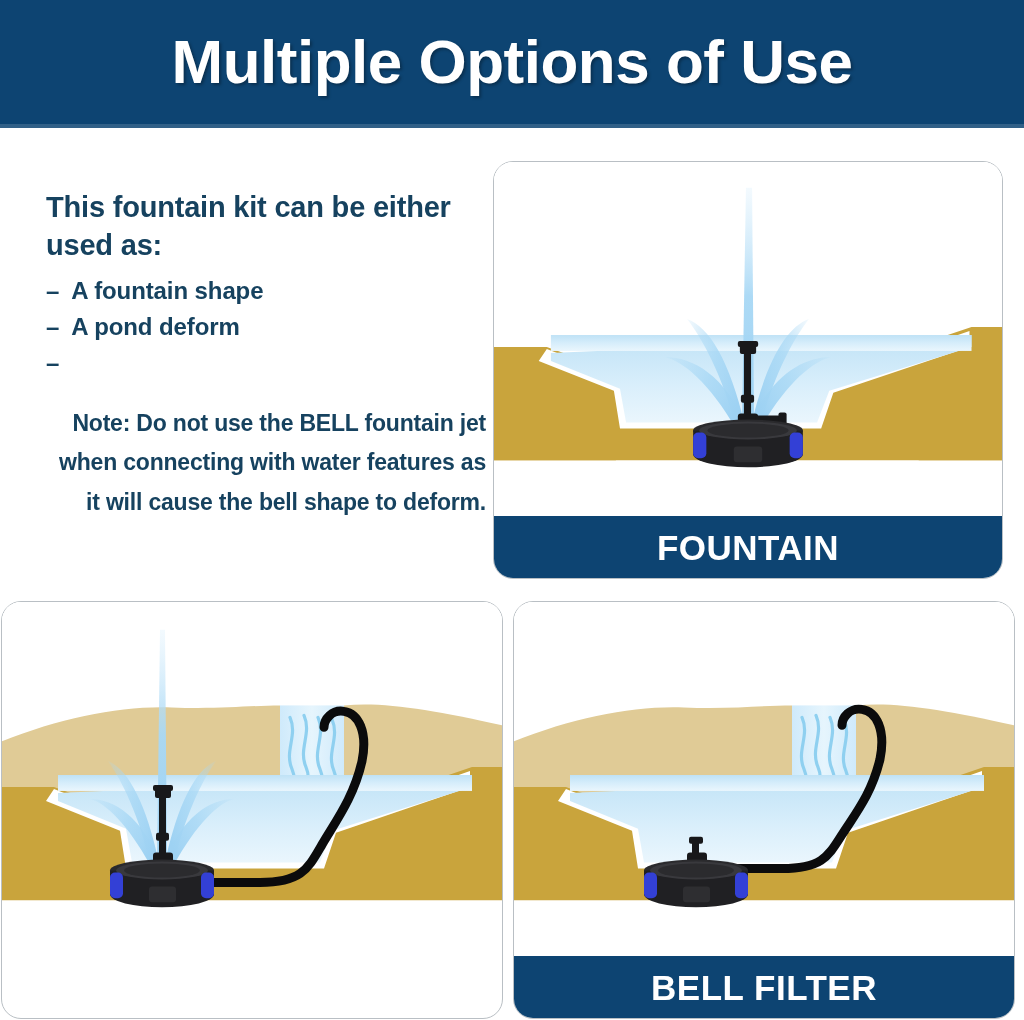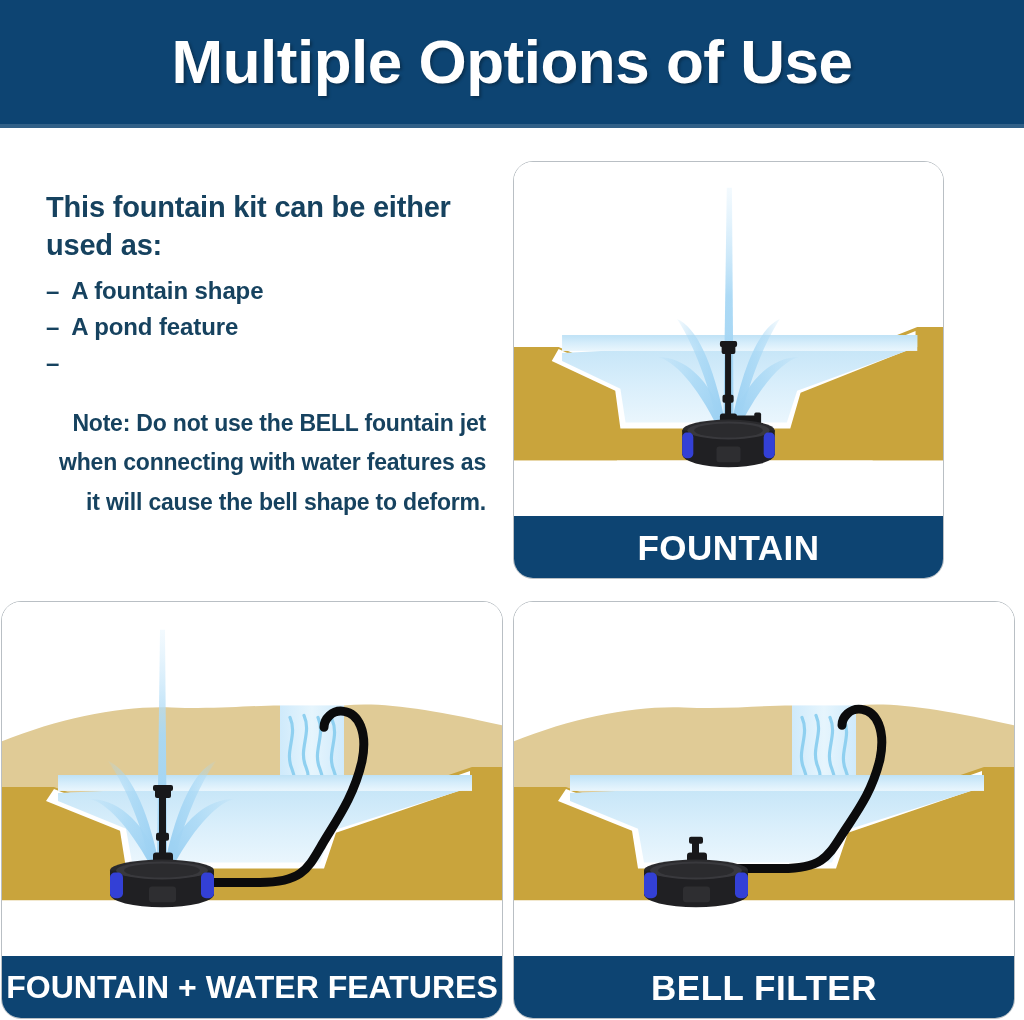--- a/index.html
+++ b/index.html
@@ -86,21 +86,21 @@
 
   
   .card {
     position: absolute;
     background: #ffffff;
     border: 1px solid #b9bfc4;
     border-radius: 20px;
     overflow: hidden;
     box-sizing: border-box;
   }
-  #card-fountain  { left: 513px; top: 161px;  width: 431px; height: 418px; }
+  #card-fountain  { left: 493px; top: 161px;  width: 510px; height: 418px; }
   #card-waterfeat { left: 1px;   top: 601px;  width: 502px; height: 418px; }
   #card-pondfilt  { left: 513px; top: 601px;  width: 502px; height: 418px; }
 
   .scene {
     position: absolute;
     left: 0; top: 0;
     width: 100%;
     height: calc(100% - 62px);
     overflow: hidden;
     background: #ffffff;
@@ -137,21 +137,21 @@
 
 <div id="copy-block">
   <p id="intro-heading">This fountain kit can be either used as:</p>
   <ul id="usage-list">
     <li>
       <span class="list-dash">–</span>
       <span>A fountain shape</span>
     </li>
     <li>
       <span class="list-dash">–</span>
-      <span>A pond feature</span>
+      <span>A pond deform</span>
     </li>
     <li>
       <span class="list-dash">–</span>
     </li>
   </ul>
   <p id="note-paragraph">Note: Do not use the BELL fountain jet when connecting with water features as it will cause the bell shape to deform.</p>
 </div>
 
 <div class="card" id="card-fountain">
   <div class="scene">
@@ -303,23 +303,20 @@
         <ellipse cx="160" cy="270" rx="52" ry="11" fill="#2a2a2d"></ellipse>
         <path d="M108,270 L108,294 a52,13 0 0 0 104,0 L212,270 Z" fill="#202023"></path>
         <ellipse cx="160" cy="270" rx="46" ry="9" fill="#39393d"></ellipse>
         <ellipse cx="160" cy="270" rx="38" ry="7" fill="#2b2b2e"></ellipse>
         <rect x="108" y="272" width="13" height="26" rx="5" fill="#3340d6"></rect>
         <rect x="199" y="272" width="13" height="26" rx="5" fill="#3340d6"></rect>
         <rect x="147" y="286" width="27" height="16" rx="3" fill="#2e2e31"></rect>
       </g>
     </svg>
   </div>
-  <div class="card-footer">
-    <span class="card-footer-label">FOUNTAIN + WATER FEATURES</span>
-  </div>
 </div>
 
 <div class="card" id="card-pondfilt">
   <div class="scene">
     <svg viewBox="0 0 500 356" preserveAspectRatio="none">
       <defs>
         <linearGradient id="wf3" x1="0" y1="0" x2="0" y2="1">
           <stop offset="0%" stop-color="#bfe2f6"></stop>
           <stop offset="55%" stop-color="#d8eefb"></stop>
           <stop offset="100%" stop-color="#eaf6fd"></stop>

